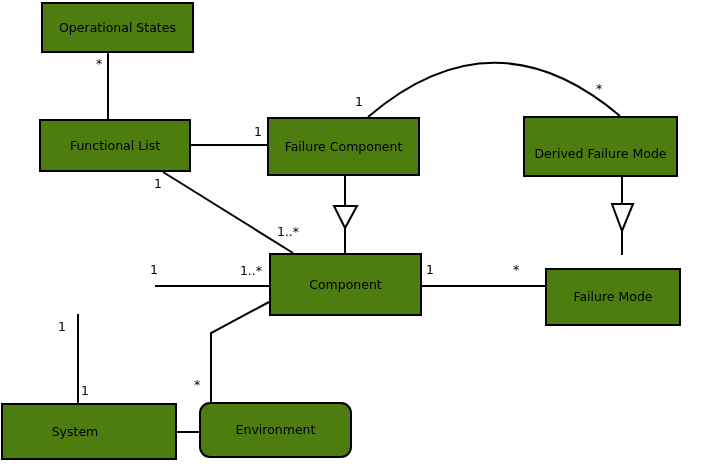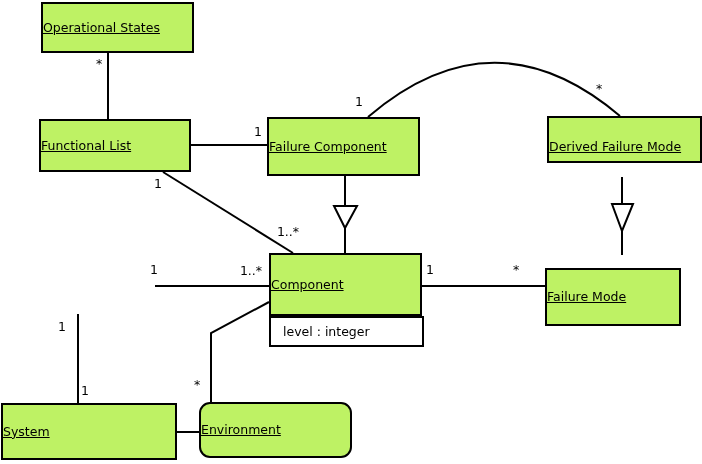--- a/index.html
+++ b/index.html
@@ -14,28 +14,27 @@
   }
   #connector-layer {
     position: absolute;
     left: 0; top: 0;
     width: 702px; height: 464px;
   }
   .uml-class {
     position: absolute;
     box-sizing: border-box;
     border: 2px solid #000000;
-    background: #bef264;
+    background: #4d7c0f;
     display: flex;
     align-items: center;
-    justify-content: flex-start;
+    justify-content: center;
     font-size: 12.5px;
     line-height: 1.1;
     white-space: nowrap;
-    text-decoration: underline;
   }
   .uml-class.shift-left { padding-right: 28px; }
   .uml-attr {
     position: absolute;
     box-sizing: border-box;
     border: 2px solid #000000;
     background: #ffffff;
     display: flex;
     align-items: center;
     justify-content: flex-start;
@@ -48,21 +47,21 @@
     transform: translate(-50%, -50%);
     font-size: 12.5px;
     line-height: 1;
     background: transparent;
     white-space: nowrap;
   }
   
   #box-operational-states { left: 41px;  top: 2px;   width: 153px; height: 51px; }
   #box-functional-group   { left: 39px;  top: 119px; width: 152px; height: 53px; }
   #box-derived-component  { left: 267px; top: 117px; width: 153px; height: 59px; }
-  #box-derived-failure-mode { left: 547px; top: 116px; width: 155px; height: 47px; padding-top: 14px; }
+  #box-derived-failure-mode { left: 523px; top: 116px; width: 155px; height: 61px; padding-top: 14px; }
   #box-parts-list         { left: 1px;   top: 257px; width: 154px; height: 57px; }
   #box-component          { left: 269px; top: 253px; width: 153px; height: 63px; }
   #box-component-attrs    { left: 269px; top: 316px; width: 155px; height: 31px; }
   #box-failure-mode       { left: 545px; top: 268px; width: 136px; height: 58px; }
   #box-system             { left: 1px;   top: 403px; width: 176px; height: 57px; }
   #box-environment        { left: 199px; top: 402px; width: 153px; height: 56px; border-radius: 11px; }
 </style>
 </head>
 <body>
 
@@ -108,23 +107,20 @@
   </div>
 
   <div class="uml-class" id="box-derived-failure-mode">
     <span>Derived Failure Mode</span>
   </div>
 
 
   <div class="uml-class" id="box-component">
     <span>Component</span>
   </div>
-  <div class="uml-attr" id="box-component-attrs">
-    <span>level : integer</span>
-  </div>
 
   <div class="uml-class" id="box-failure-mode">
     <span>Failure Mode</span>
   </div>
 
   <div class="uml-class shift-left" id="box-system">
     <span>System</span>
   </div>
 
   <div class="uml-class" id="box-environment">

